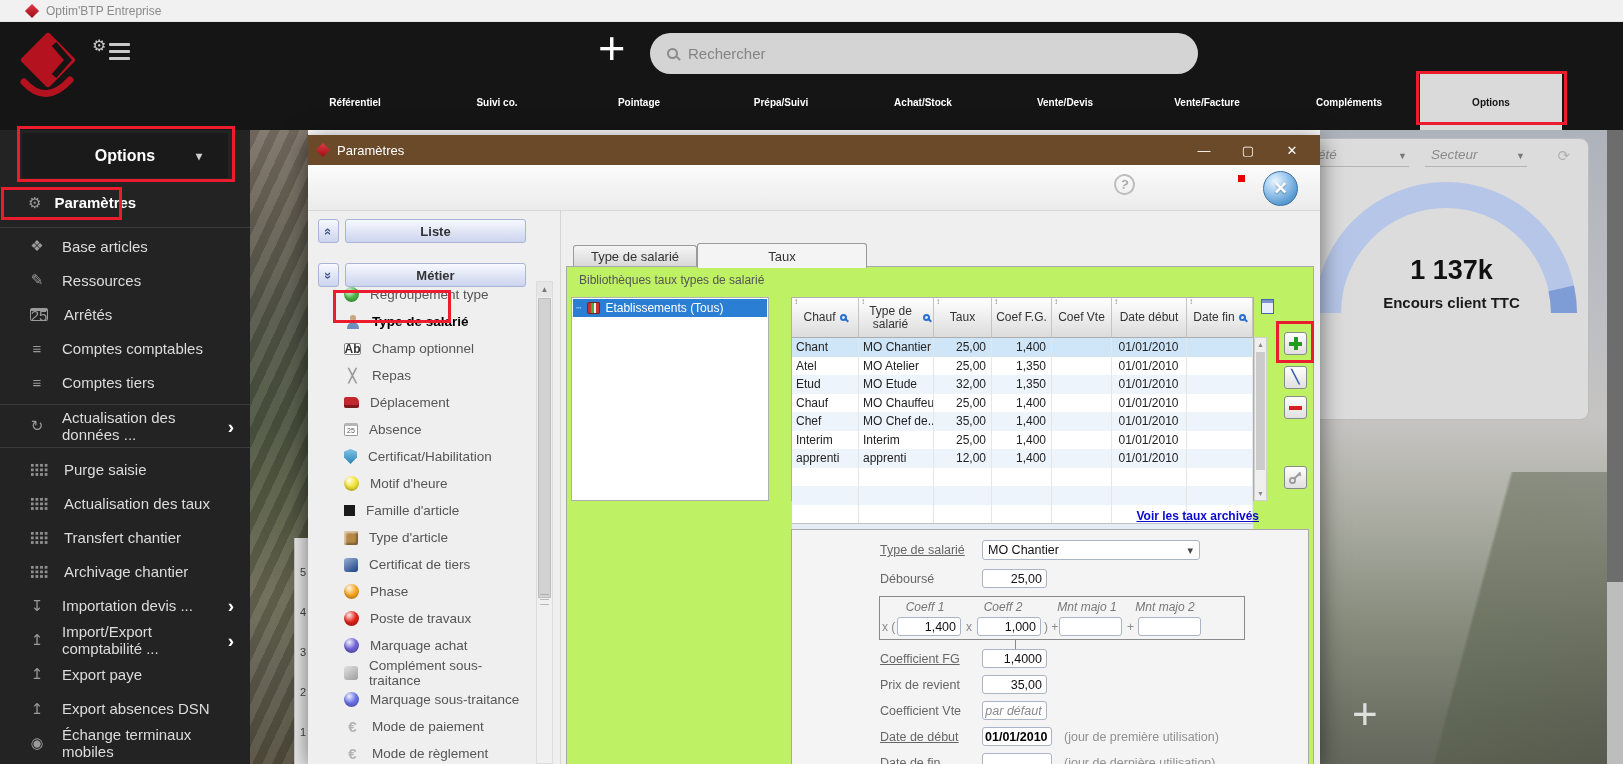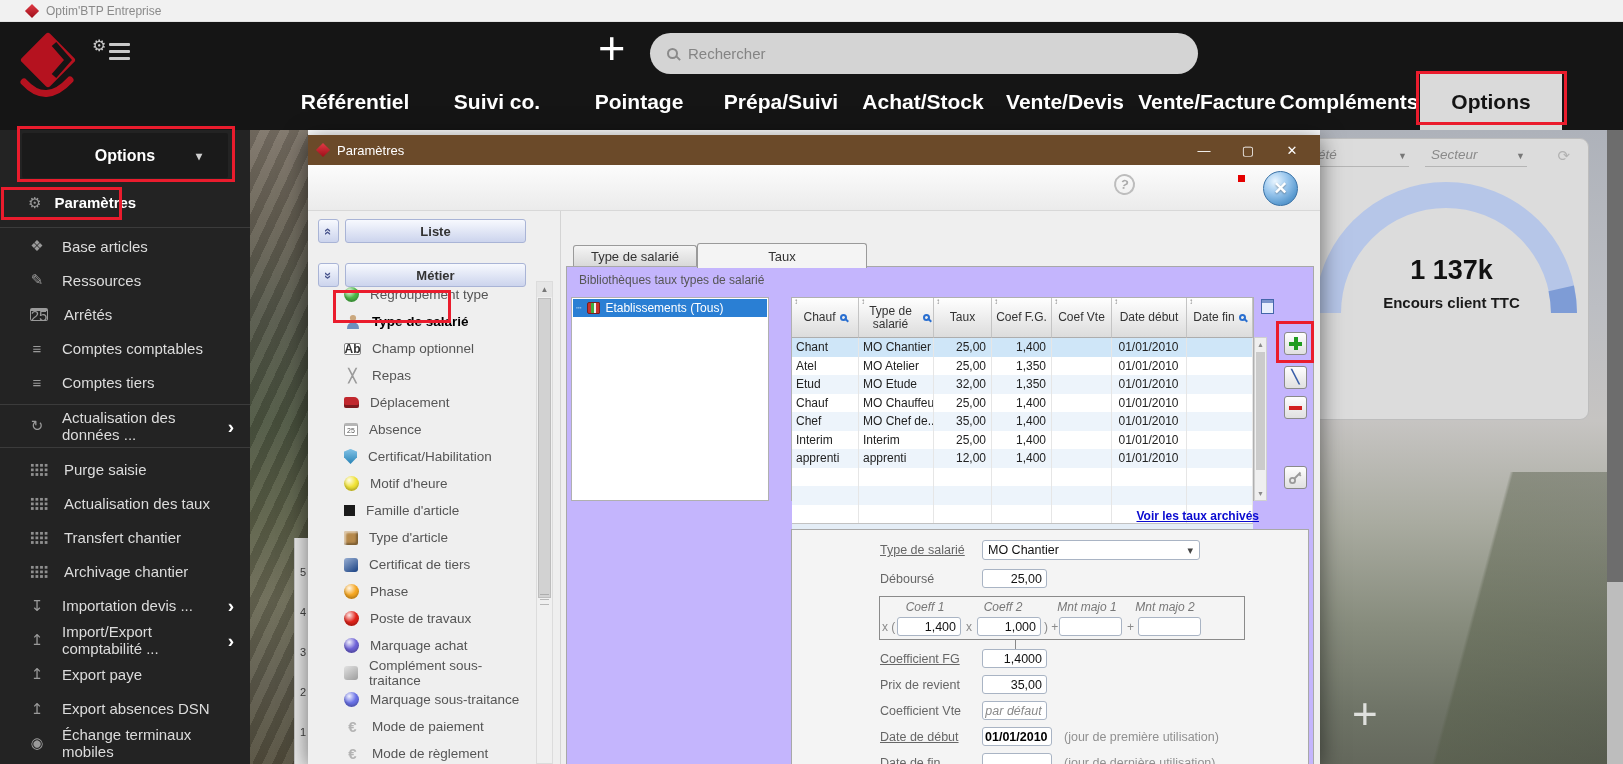--- a/index.html
+++ b/index.html
@@ -20,21 +20,21 @@
   .hamburger{position:absolute;left:109px;top:21px;width:21px;}
   .hamburger i{display:block;height:3px;background:#c9c9c9;margin-bottom:4px;border-radius:1px;}
   .big-plus{position:absolute;left:598px;top:2px;color:#fff;font-size:47px;font-weight:100;line-height:1;}
   .search-pill{position:absolute;left:650px;top:11px;width:548px;height:41px;border-radius:21px;
                background:#d4d4d4;display:flex;align-items:center;gap:10px;padding-left:17px;cursor:text;}
   .mag{position:relative;width:11px;height:11px;border:2px solid#8a8a8a;border-radius:50%;flex:none;}
   .mag::after{content:"";position:absolute;width:6px;height:2px;background:#8a8a8a;right:-5px;bottom:-2px;transform:rotate(45deg);}
   .search-text{color:#848484;font-size:15px;}
   .main-nav{position:absolute;left:284px;top:52px;height:56px;display:flex;}
   .nav-tab{width:142px;display:flex;align-items:center;justify-content:center;color:#fff;
-           font-size:21px;font-weight:700;cursor:pointer;}
+           font-size:10px;font-weight:700;cursor:pointer;}
   .nav-tab.active{background:#dadada;color:#141414;}
 
   
   .sidebar{position:absolute;left:0;top:130px;width:250px;height:634px;background:#232323;}
   .opt-dd{position:absolute;left:22px;top:3px;width:206px;height:45px;background:#1a1a1a;border-radius:2px;
           display:flex;align-items:center;justify-content:center;color:#fff;font-size:16px;font-weight:700;cursor:pointer;}
   .opt-dd::after{content:"▾";position:absolute;right:26px;color:#cfcfcf;font-size:12px;}
   .params-row{position:absolute;left:0;top:57px;width:250px;height:31px;display:flex;align-items:center;
               gap:13px;padding-left:28px;color:#fff;font-size:15px;font-weight:700;cursor:pointer;}
   .params-row .ic{color:#9a9a9a;font-size:15px;font-weight:400;}
@@ -141,21 +141,21 @@
   .dlg-list-scroll .grip{position:absolute;left:3px;top:310px;width:9px;color:#9a9a9a;font-size:9px;line-height:5px;}
   .dlg-split{position:absolute;left:252px;top:76px;bottom:0;width:1px;background:#d4d4d4;}
 
   .dlg-tabs{position:absolute;left:265px;top:108px;display:flex;}
   .tab{border:1px solid #9a9a9a;border-bottom:none;border-radius:3px 3px 0 0;font-size:13px;color:#333;
        display:flex;align-items:center;justify-content:center;cursor:pointer;
        background:linear-gradient(180deg,#f5f5f5,#d7d7d7);}
   .tab-inactive{width:124px;height:22px;margin-top:2px;}
   .tab-active{width:170px;height:25px;background:#f4f4f4;position:relative;z-index:3;}
 
-  .tab-page{position:absolute;left:258px;top:131px;right:6px;bottom:0;background:#c4b5fd;
+  .tab-page{position:absolute;left:258px;top:131px;right:6px;bottom:0;background:#bef264;
             border:1px solid #a8a8a8;border-bottom:none;overflow:hidden;}
   .lib-label{position:absolute;left:12px;top:6px;font-size:12px;color:#555;}
   .tree-box{position:absolute;left:4px;top:30px;width:198px;height:204px;background:#fff;border:1px solid #b0b0b0;}
   .tree-row{margin:1px;height:18px;background:#2a7fd4;color:#fff;font-size:12px;display:flex;align-items:center;
             gap:5px;padding-left:3px;cursor:pointer;}
   .tree-dots{color:#cfe0f2;font-size:9px;letter-spacing:1px;}
   .book-icon{width:13px;height:12px;border-radius:2px 1px 1px 2px;border:1px solid #7a1f1f;flex:none;
      background:linear-gradient(90deg,#c8332c 0 26%,#3fae3f 26% 58%,#f2f2f2 58% 72%,#c8332c 72% 100%);}
 
   .rates-table{position:absolute;left:224px;top:30px;width:463px;height:204px;background:#fff;border:1px solid #b0b0b0;}

